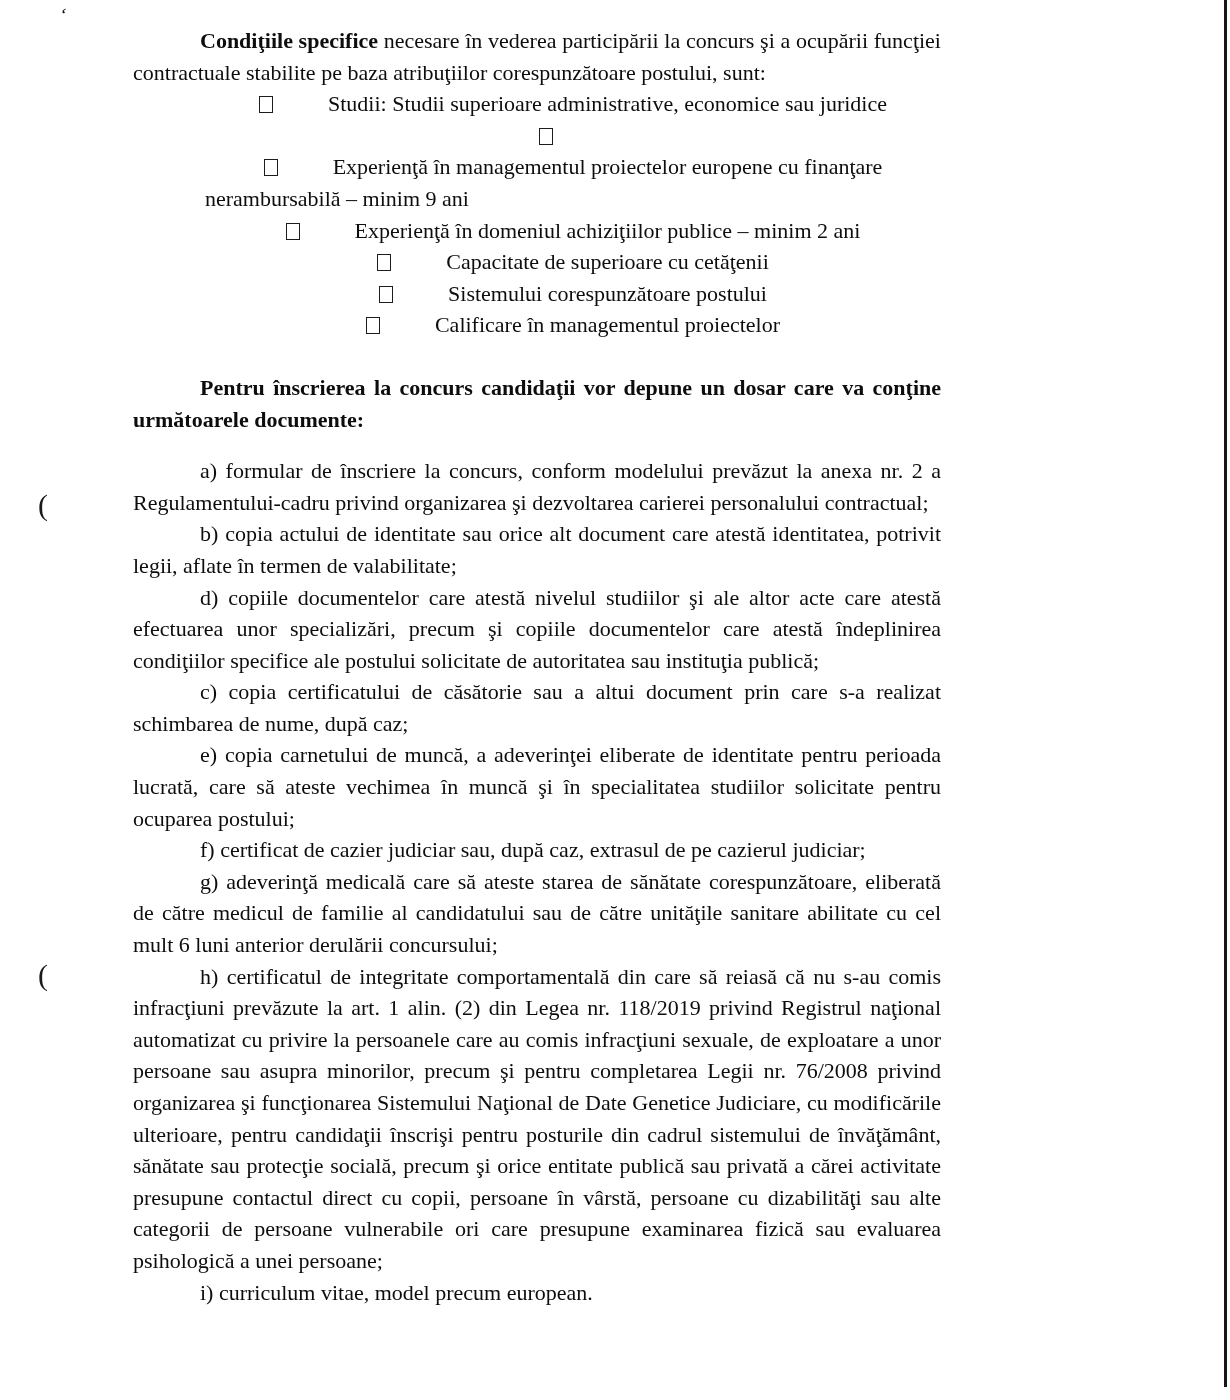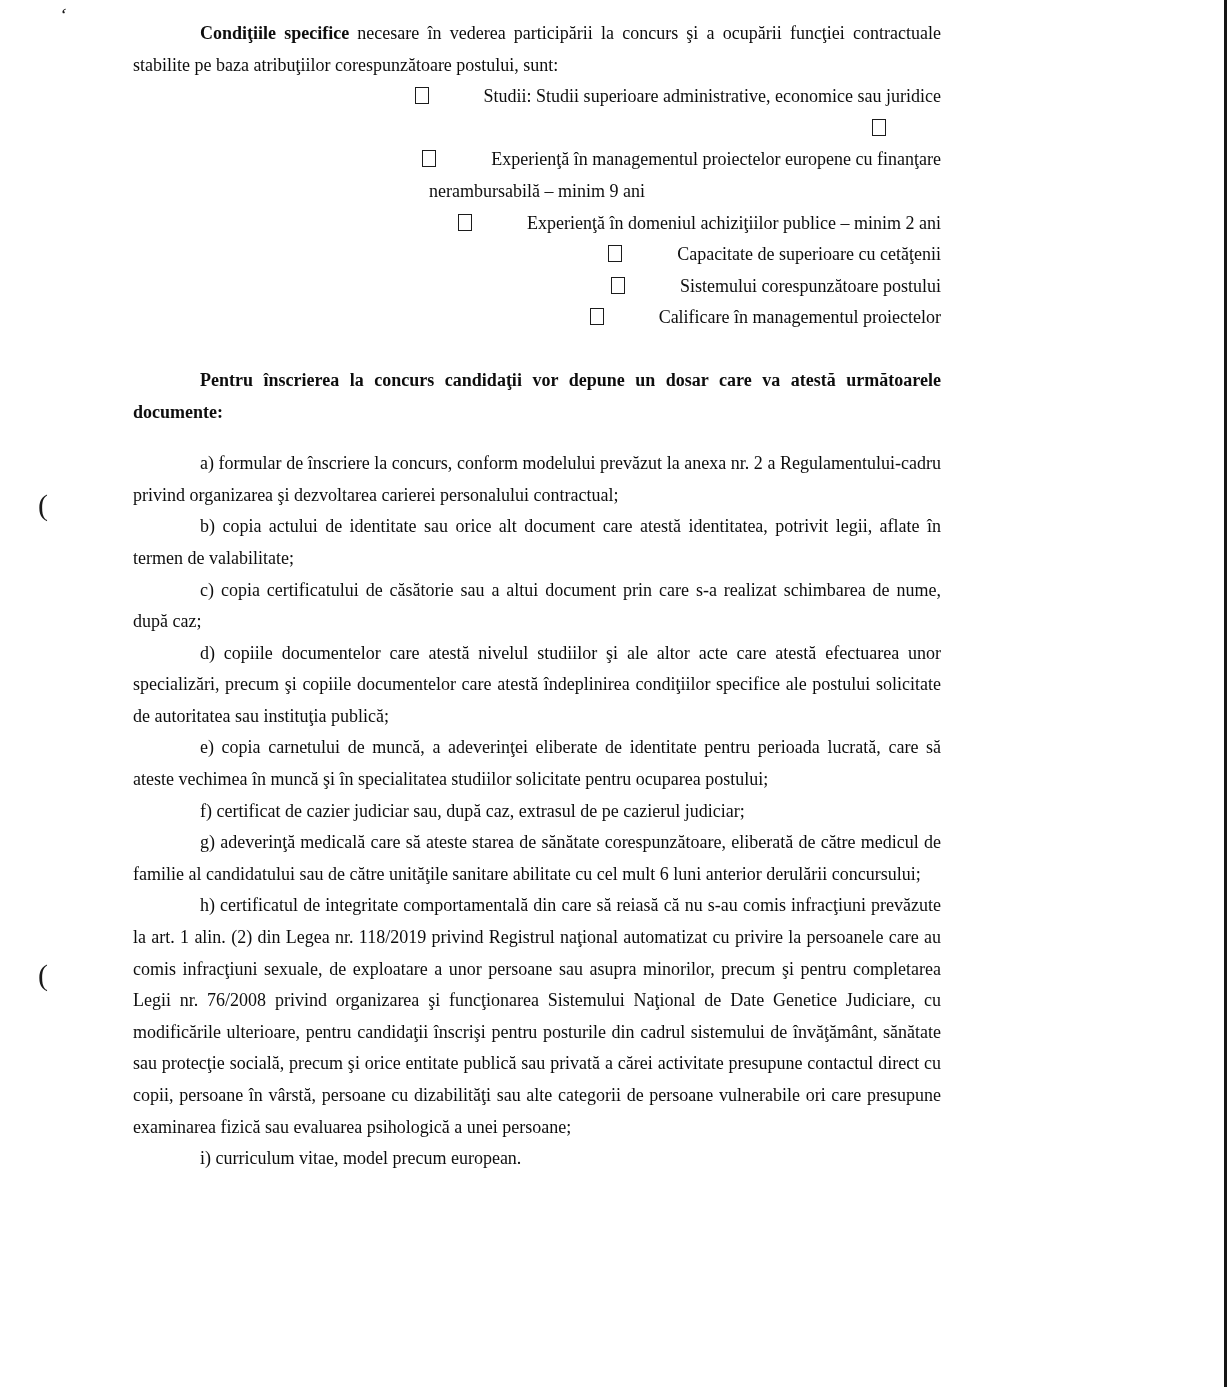--- a/index.html
+++ b/index.html
@@ -10,49 +10,50 @@
   body {
     width: 1230px;
     height: 1400px;
     position: relative;
     overflow: hidden;
     font-family: "Liberation Serif", serif;
     color: #0d0d0d;
   }
   .doc {
     position: absolute;
-    top: 18px;
+    top: 25px;
     left: 0;
     width: 1036px;
     box-sizing: border-box;
     padding: 0 95px 0 133px;
-    font-size: 18px;
+    font-size: 22px;
     line-height: 31.6px;
   }
   .para {
     margin: 0;
     text-align: justify;
     text-indent: 67px;
   }
   .bold { font-weight: bold; }
   .bullet-row {
     margin-left: 72px;
-    text-align: right;
+    text-align: center;
   }
   .checkbox {
     display: inline-block;
     width: 12px;
     height: 15px;
     border: 1.5px solid #1c1c1c;
     margin-right: 55px;
     position: relative;
     top: 2px;
   }
   .bullet-cont {
-    text-align: center;
+    margin-left: 72px;
+    text-align: left;
     font-family: Liberation Serif, serif;
   }
   .heading {
     margin-top: 31px;
   }
   .first-item {
     margin-top: 20px;
   }
   .scan-edge-line {
     position: absolute;
@@ -102,26 +103,26 @@
   <div class="bullet-row">
     <span class="checkbox"></span><span>Capacitate de superioare cu cetăţenii</span>
   </div>
   <div class="bullet-row">
     <span class="checkbox"></span><span>Sistemului corespunzătoare postului</span>
   </div>
   <div class="bullet-row">
     <span class="checkbox"></span><span>Calificare în managementul proiectelor</span>
   </div>
 
-  <p class="para bold heading">Pentru înscrierea la concurs candidaţii vor depune un dosar care va atestă următoarele documente:</p>
+  <p class="para bold heading">Pentru înscrierea la concurs candidaţii vor depune un dosar care va conţine următoarele documente:</p>
 
   <p class="para first-item">a) formular de înscriere la concurs, conform modelului prevăzut la anexa nr. 2 a Regulamentului-cadru privind organizarea şi dezvoltarea carierei personalului contractual;</p>
   <p class="para">b) copia actului de identitate sau orice alt document care atestă identitatea, potrivit legii, aflate în termen de valabilitate;</p>
+  <p class="para">d) copiile documentelor care atestă nivelul studiilor şi ale altor acte care atestă efectuarea unor specializări, precum şi copiile documentelor care atestă îndeplinirea condiţiilor specifice ale postului solicitate de autoritatea sau instituţia publică;</p>
   <p class="para">c) copia certificatului de căsătorie sau a altui document prin care s-a realizat schimbarea de nume, după caz;</p>
-  <p class="para">d) copiile documentelor care atestă nivelul studiilor şi ale altor acte care atestă efectuarea unor specializări, precum şi copiile documentelor care atestă îndeplinirea condiţiilor specifice ale postului solicitate de autoritatea sau instituţia publică;</p>
   <p class="para">e) copia carnetului de muncă, a adeverinţei eliberate de identitate pentru perioada lucrată, care să ateste vechimea în muncă şi în specialitatea studiilor solicitate pentru ocuparea postului;</p>
   <p class="para">f) certificat de cazier judiciar sau, după caz, extrasul de pe cazierul judiciar;</p>
   <p class="para">g) adeverinţă medicală care să ateste starea de sănătate corespunzătoare, eliberată de către medicul de familie al candidatului sau de către unităţile sanitare abilitate cu cel mult 6 luni anterior derulării concursului;</p>
   <p class="para">h) certificatul de integritate comportamentală din care să reiasă că nu s-au comis infracţiuni prevăzute la art. 1 alin. (2) din Legea nr. 118/2019 privind Registrul naţional automatizat cu privire la persoanele care au comis infracţiuni sexuale, de exploatare a unor persoane sau asupra minorilor, precum şi pentru completarea Legii nr. 76/2008 privind organizarea şi funcţionarea Sistemului Naţional de Date Genetice Judiciare, cu modificările ulterioare, pentru candidaţii înscrişi pentru posturile din cadrul sistemului de învăţământ, sănătate sau protecţie socială, precum şi orice entitate publică sau privată a cărei activitate presupune contactul direct cu copii, persoane în vârstă, persoane cu dizabilităţi sau alte categorii de persoane vulnerabile ori care presupune examinarea fizică sau evaluarea psihologică a unei persoane;</p>
   <p class="para">i) curriculum vitae, model precum european.</p>
 
 </div>
 
 <span class="margin-mark mark-top">ʻ</span>
 <span class="margin-mark mark-1">(</span>

